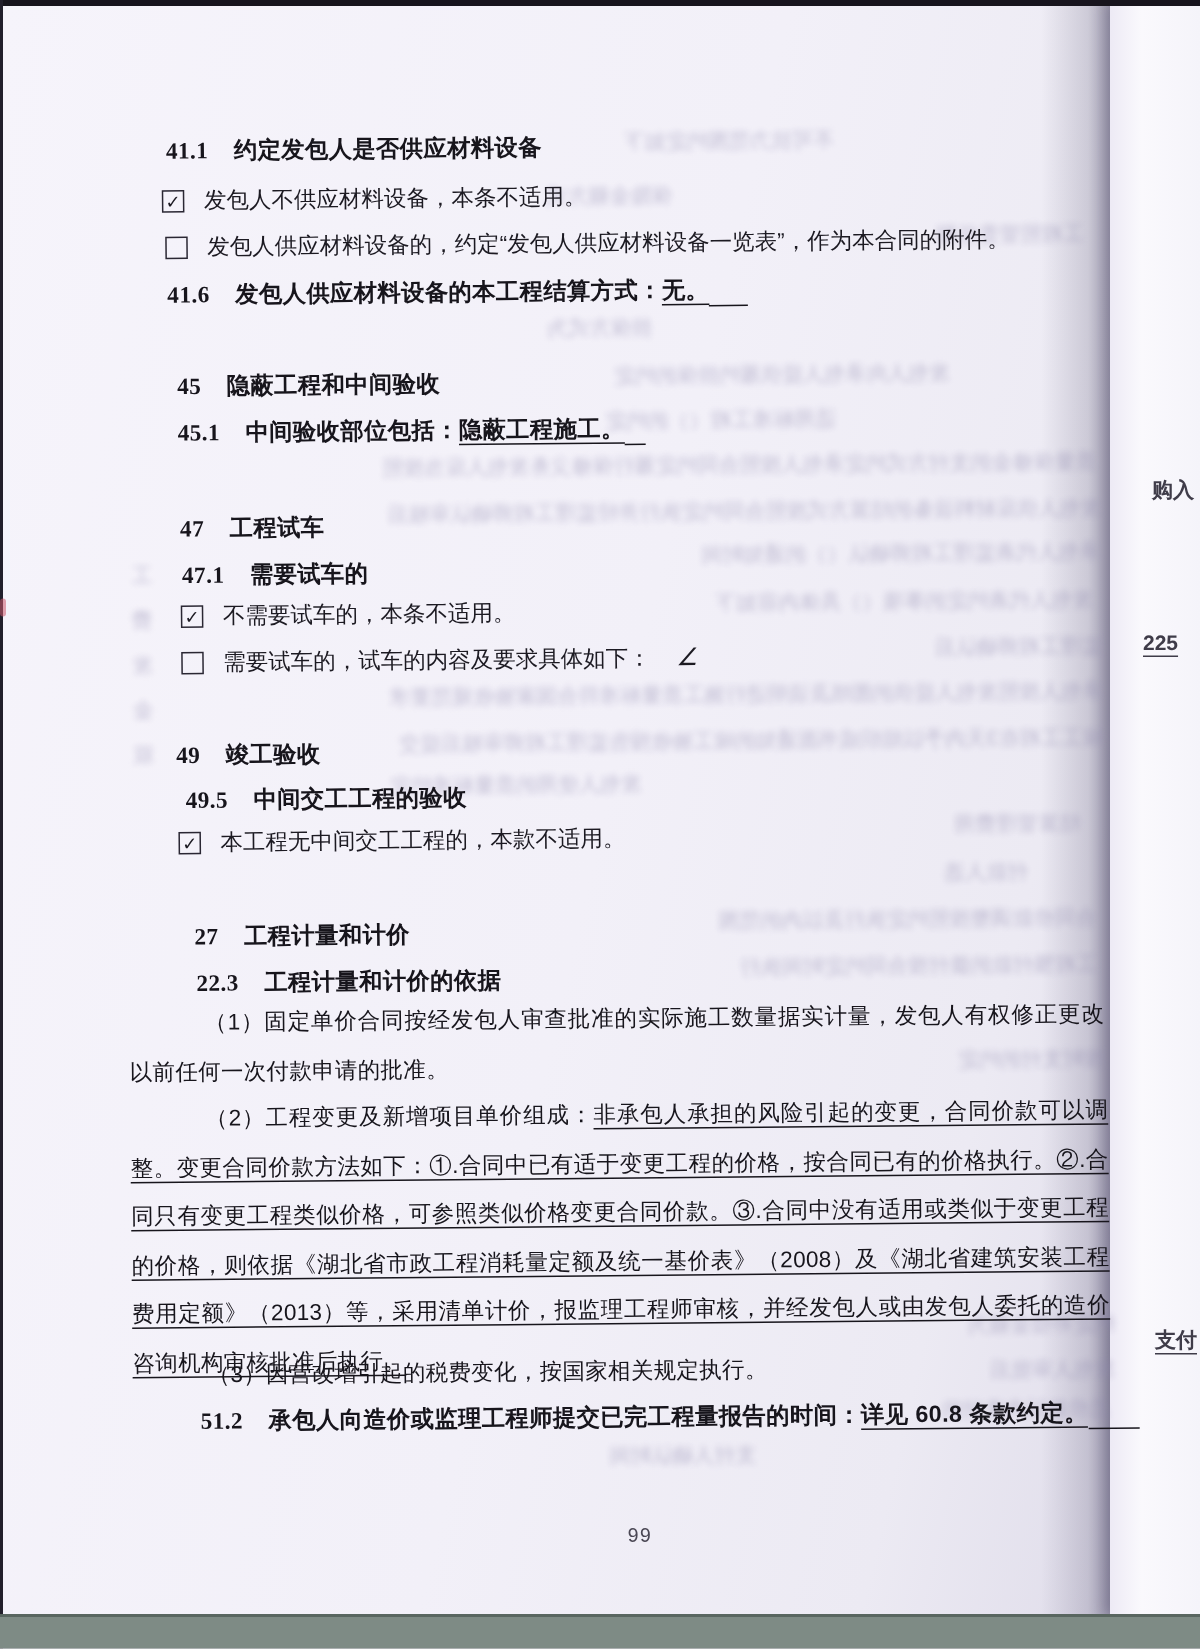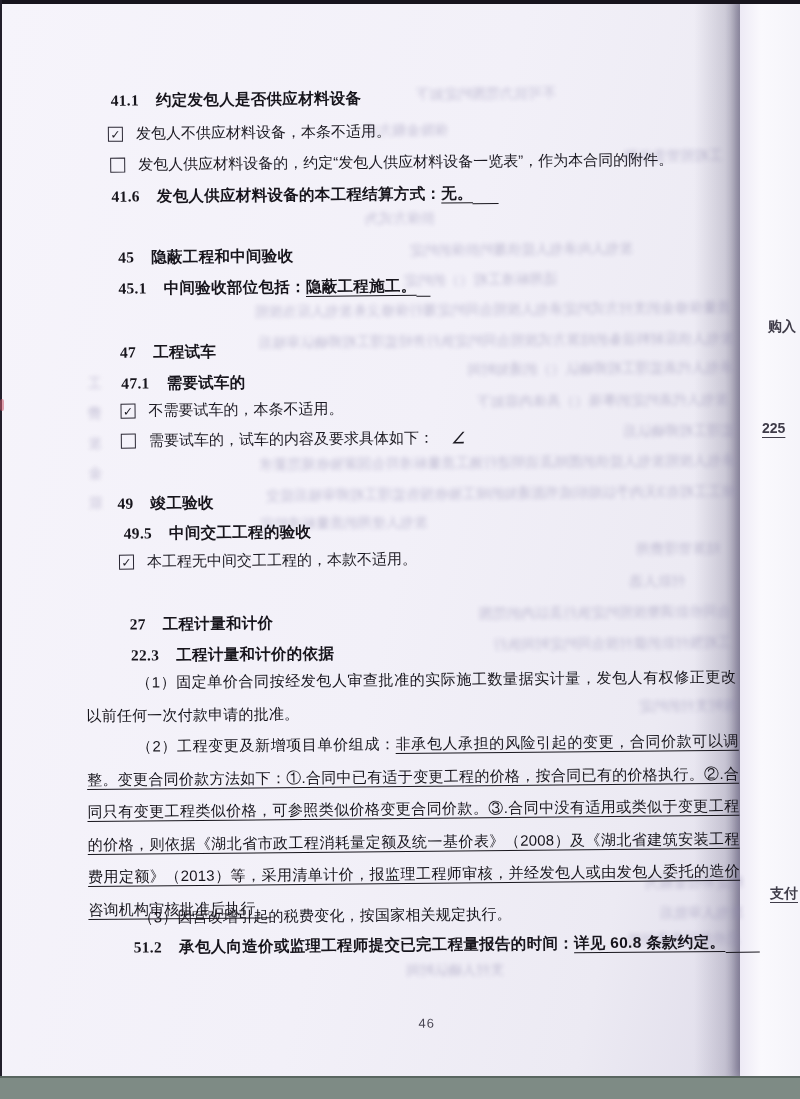--- a/index.html
+++ b/index.html
@@ -149,20 +149,20 @@
     <div class="para" style="top:728px;left:85px;width:652px;line-height:32.5px;">
       <span>（2）工程变更及新增项目单价组成：</span><u>非承包人承担的风险引起的变更，合同价款可以调整。变更合同价款方法如下：①.合同中已有适于变更工程的价格，按合同已有的价格执行。②.合同只有变更工程类似价格，可参照类似价格变更合同价款。③.合同中没有适用或类似于变更工程的价格，则依据《湖北省市政工程消耗量定额及统一基价表》（2008）及《湖北省建筑安装工程费用定额》（2013）等，采用清单计价，报监理工程师审核，并经发包人或由发包人委托的造价咨询机构审核批准后执行。</u>
     </div>
 
     <div class="para" style="top:898px;left:85px;width:650px;">（3）因营改增引起的税费变化，按国家相关规定执行。</div>
 
     <div class="h" style="top:935px;left:130px;">
       <span class="num">51.2</span><span>承包人向造价或监理工程师提交已完工程量报告的时间：</span><span class="ul">详见 60.8 条款约定。</span><span class="ext" style="width:34px;"></span>
     </div>
 
-    <div class="pagenum" style="top:1016px;left:414px;">46</div>
+    <div class="pagenum" style="top:1016px;left:414px;">99</div>
   </div>
 
   <div class="topline"></div>
   <div class="leftline"></div>
   <div class="redmark"></div>
   <div class="bottomstrip"></div>
 </div>
 
 </body></html>

